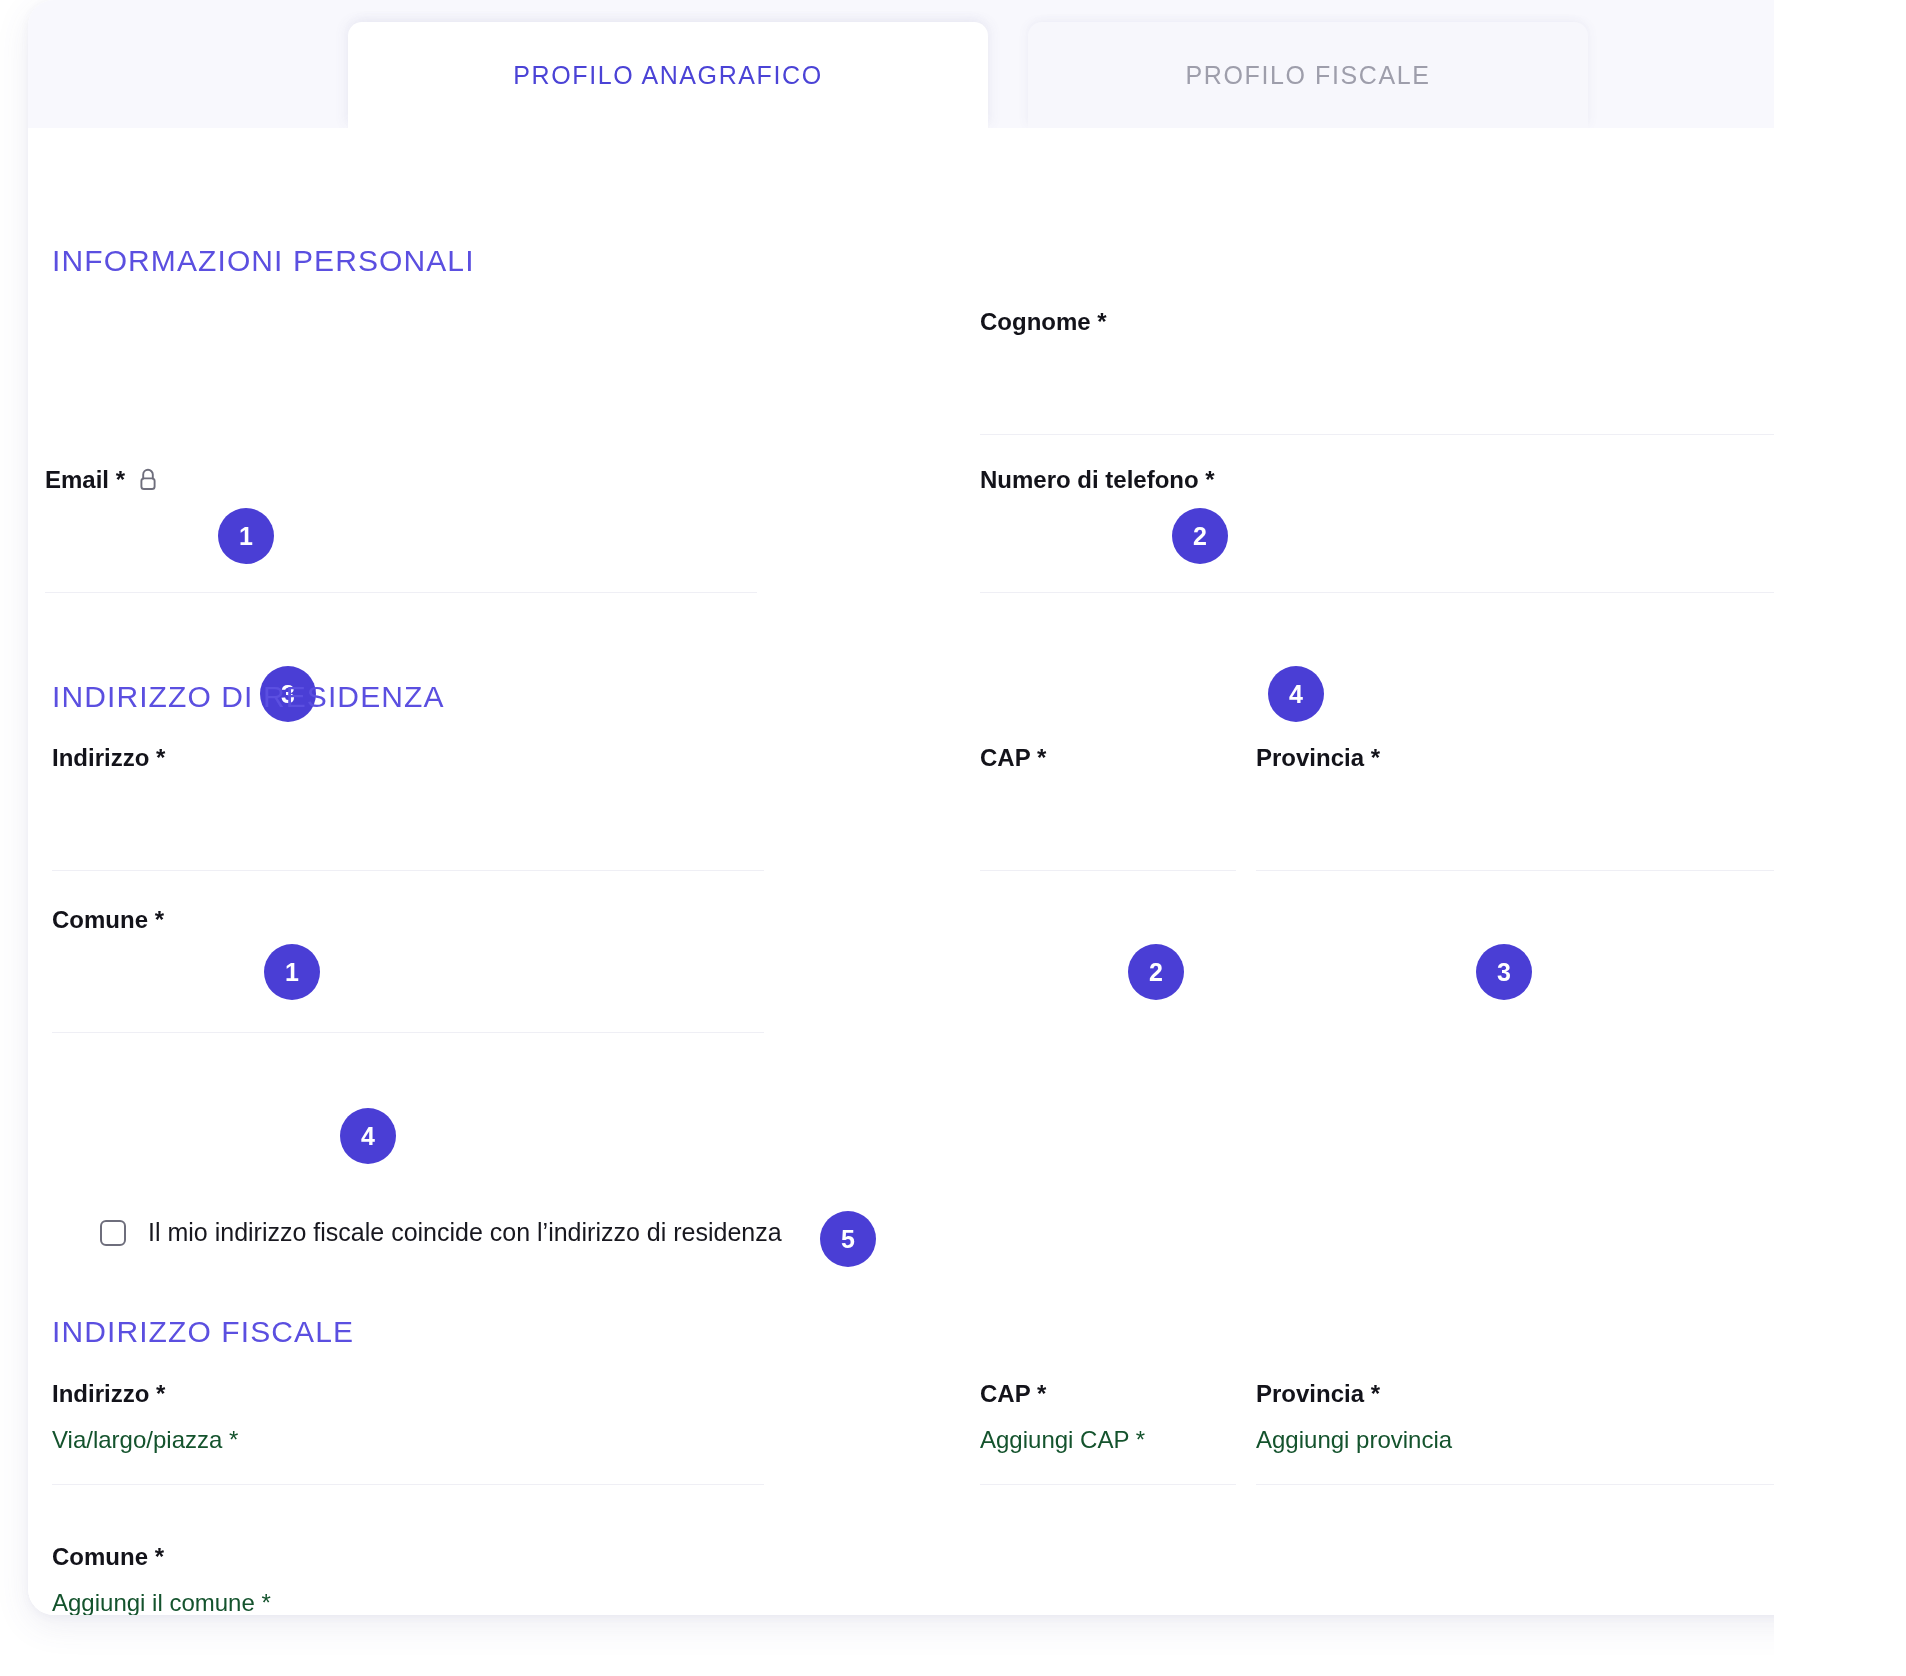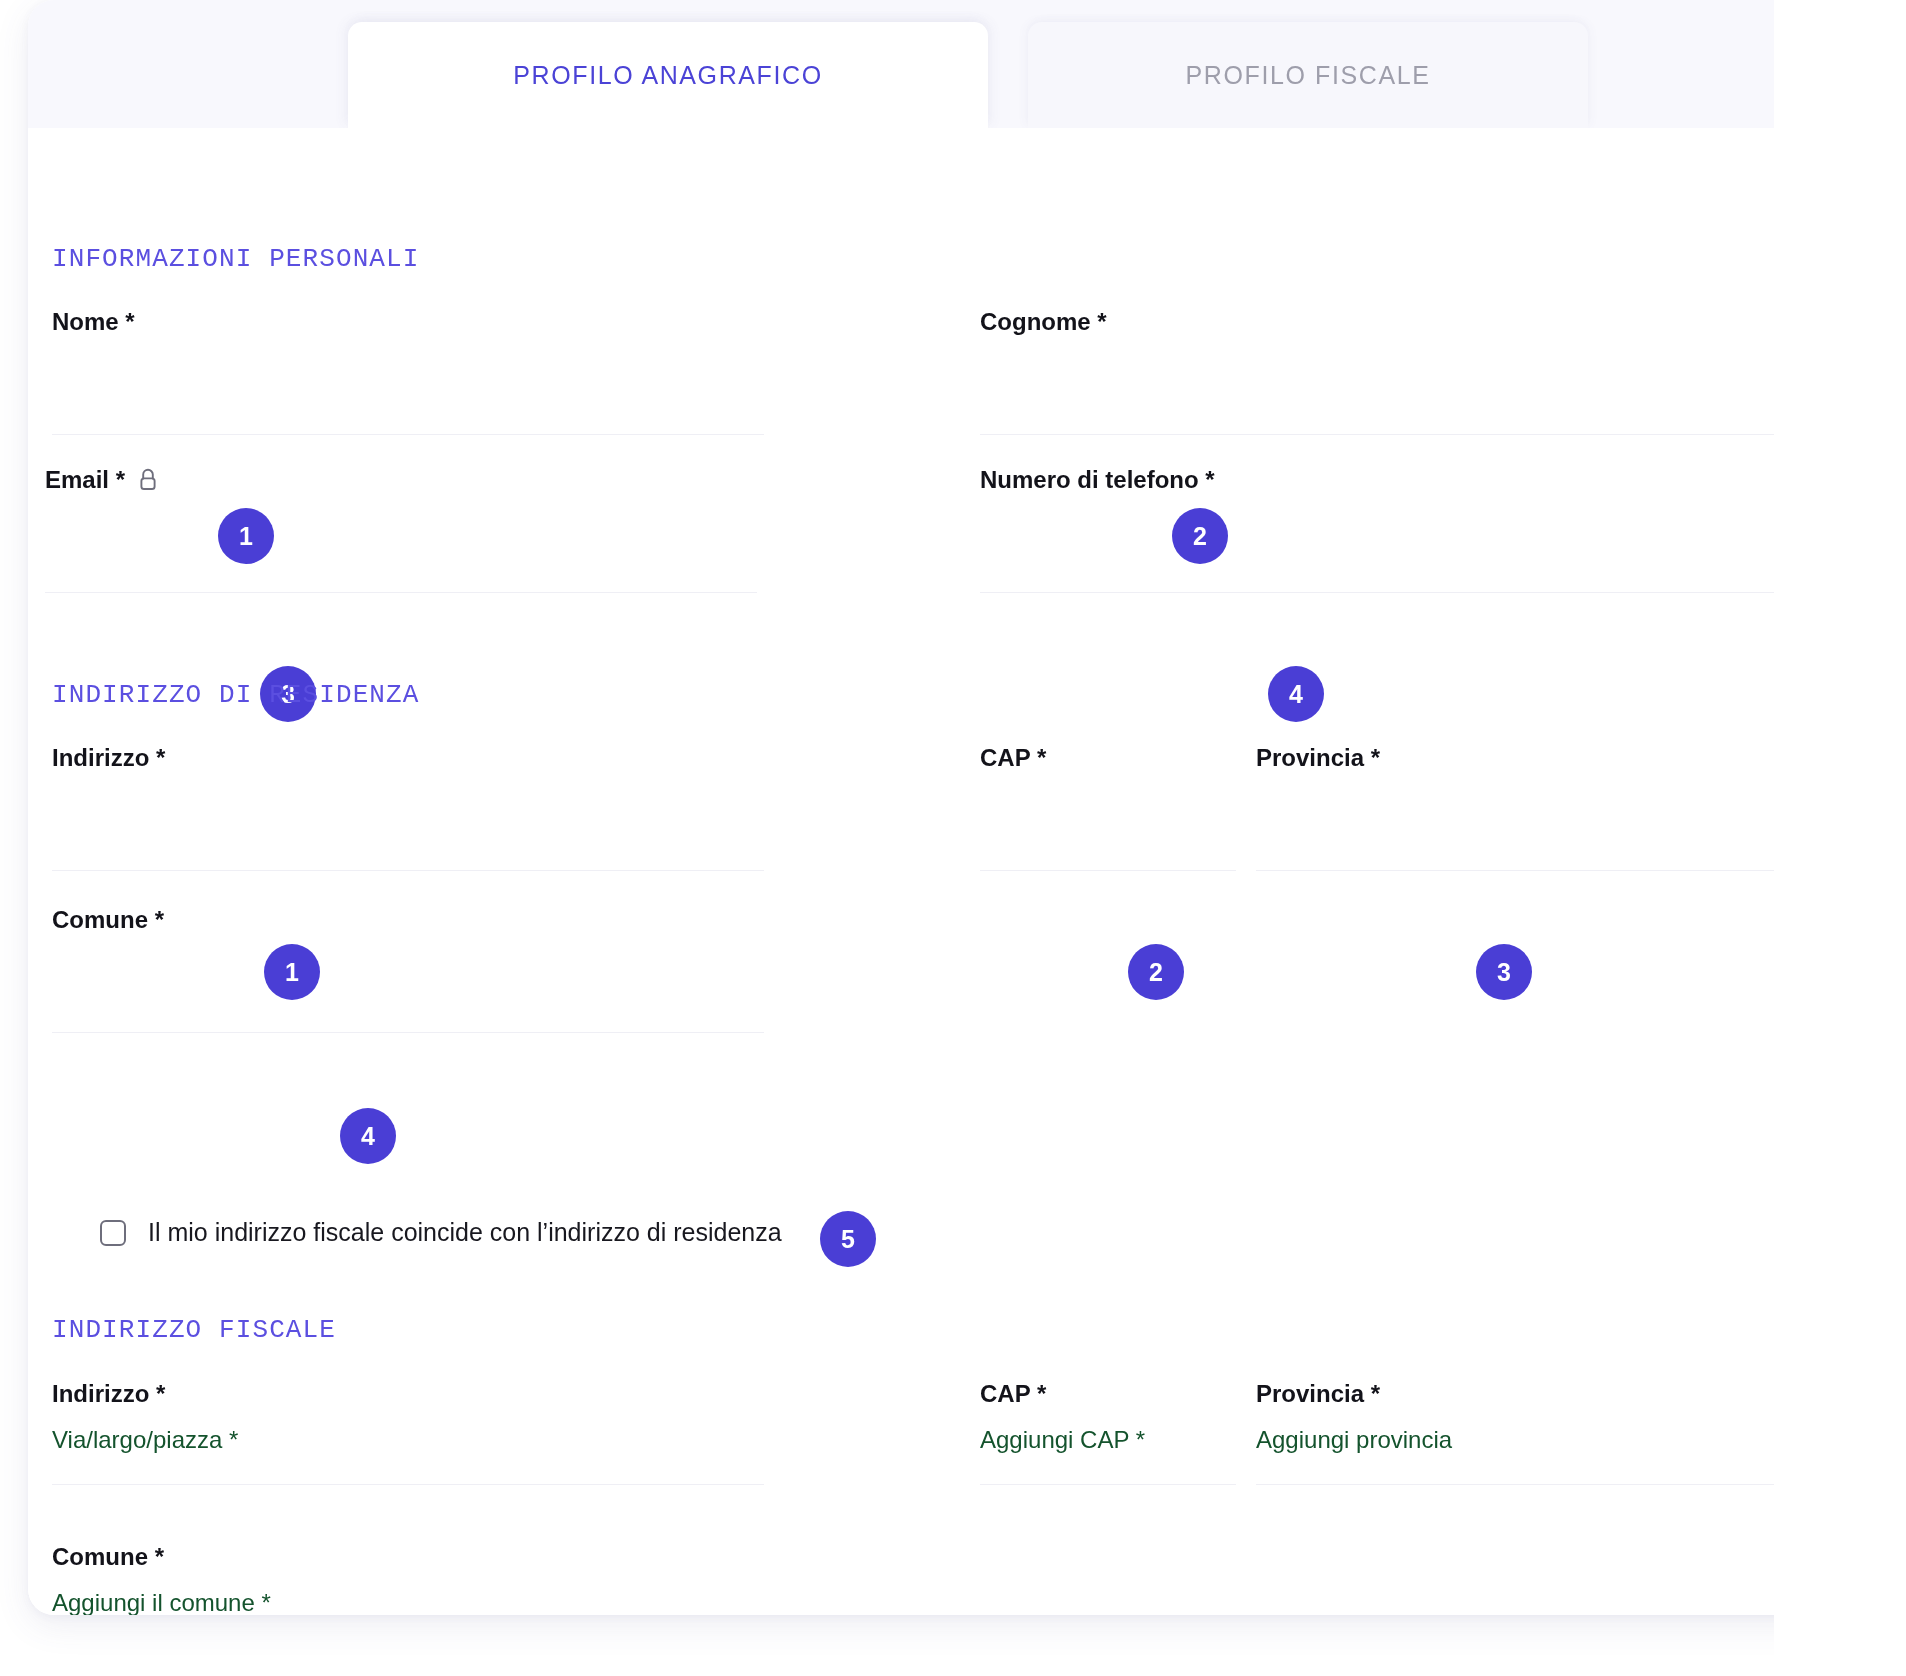--- a/index.html
+++ b/index.html
@@ -79,24 +79,23 @@
     left: 0;
     top: 128px;
     width: 1850px;
     bottom: 0;
     background: #ffffff;
   }
 
   .section-title {
     position: absolute;
     color: #5b4fe0;
-    font-size: 26px;
+    font-size: 30px;
     letter-spacing: 1.1px;
     white-space: nowrap;
-    font-family: Liberation Mono, monospace;
   }
 
   .field {
     position: absolute;
   }
   .field-label {
     font-size: 24px;
     font-weight: bold;
     color: #13131a;
     white-space: nowrap;
@@ -187,25 +186,20 @@
       </div>
       <div class="tab tab-fiscale">
         <span>PROFILO FISCALE</span>
       </div>
     </div>
 
     <div class="body">
 
       <div class="section-title" style="left:24px; top:116px;">INFORMAZIONI PERSONALI</div>
 
-      <div class="field" style="left:24px; top:180px; width:712px;">
-        <div class="field-label">Nome *</div>
-        <div class="field-value" style="top:54px;"></div>
-        <div class="field-underline" style="top:126px; width:712px;"></div>
-      </div>
       <div class="badge" style="left:190px; top:380px;">1</div>
 
       <div class="field" style="left:952px; top:180px; width:870px;">
         <div class="field-label">Cognome *</div>
         <div class="field-value" style="top:54px;"></div>
         <div class="field-underline" style="top:126px; width:870px;"></div>
       </div>
       <div class="badge" style="left:1144px; top:380px;">2</div>
 
       <div class="field" style="left:17px; top:338px; width:712px;text-align:right;">

